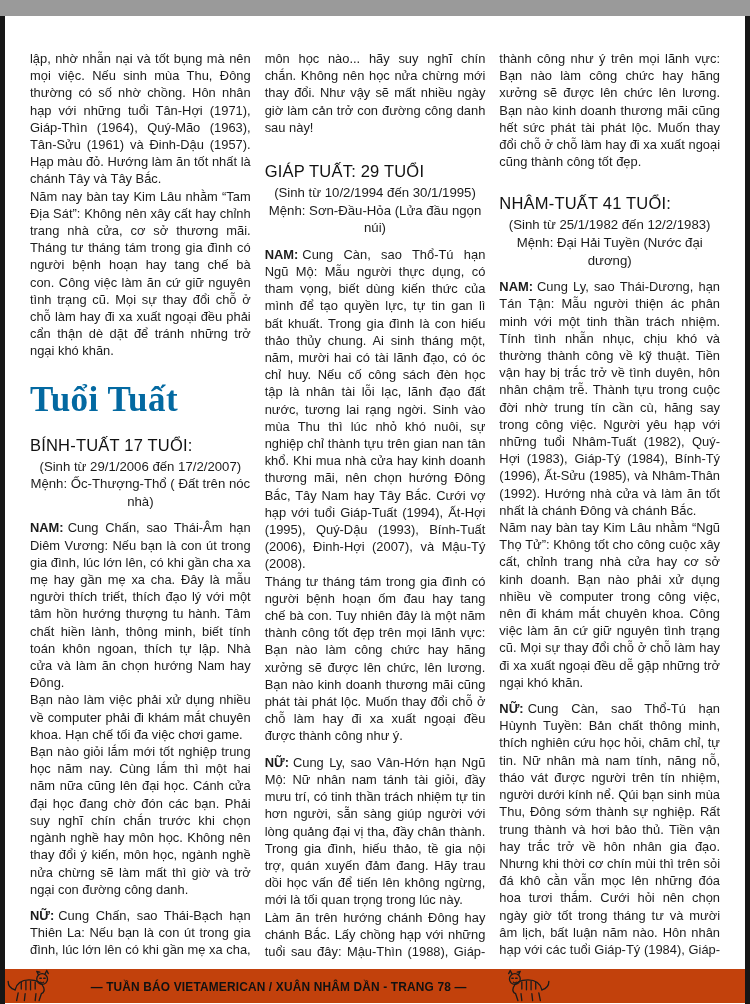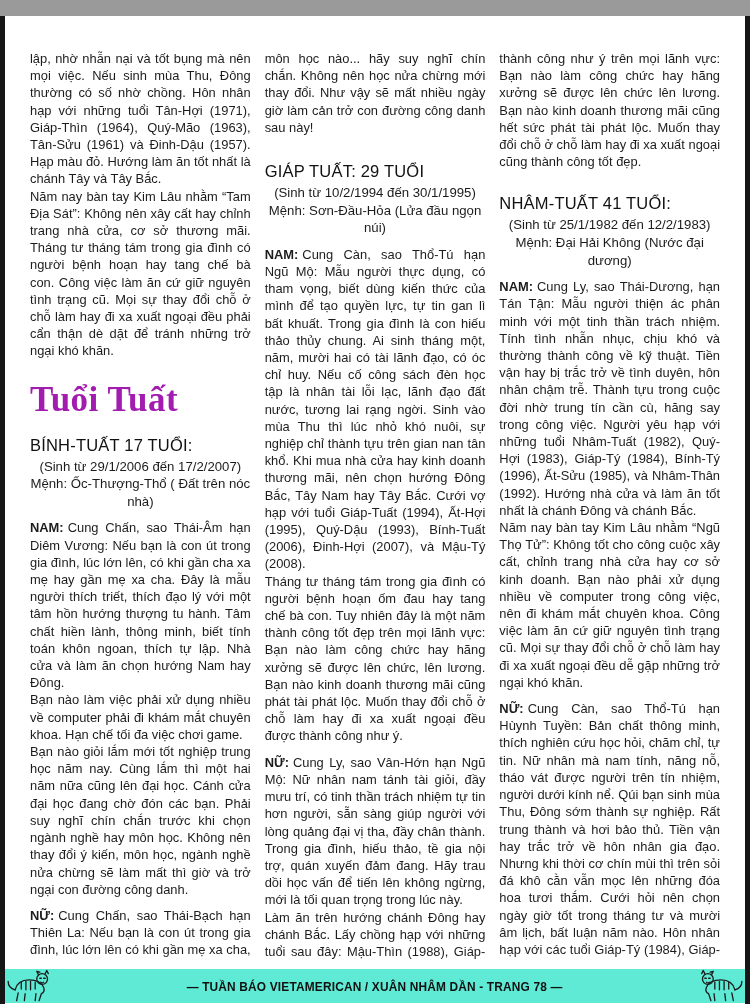--- a/index.html
+++ b/index.html
@@ -8,26 +8,26 @@
     width:750px; height:1004px; margin:16px auto; background:#fff; position:relative; overflow:hidden;
     border-left:5px solid #161616; border-right:5px solid #161616; border-bottom:7px solid #161616;
     font-family:"Liberation Sans","DejaVu Sans",sans-serif; color:#1c1c1c;
   }
   .columns { position:absolute; top:34px; left:25px; right:25px; height:910px; display:flex; gap:14px; overflow:hidden; }
   .col { flex:1; min-width:0; }
   .para { font-size:12.9px; line-height:17.2px; text-align:justify; text-justify:inter-word; }
   .para.gap { margin-top:9px; }
   .page-title {
     font-family:"Liberation Serif","DejaVu Serif",serif; font-weight:700; font-size:35px;
-    letter-spacing:.5px; color:#a21caf; margin:20px 0 10px;
+    letter-spacing:.5px; color:#0369a1; margin:20px 0 10px;
   }
   .age-heading { font-size:16.5px; font-weight:400; letter-spacing:.2px; margin:16px 0 3px; color:#111; }
   .meta { font-size:13.2px; line-height:17.6px; text-align:center; }
   .lead { margin-right:4px; font-weight:700; }
-  .footer { position:absolute; left:0; right:0; bottom:10px; display:flex; align-items:center; justify-content:space-between; gap:12px; background:#5eead4; }
+  .footer { position:absolute; left:0; right:0; bottom:10px; display:flex; align-items:center; justify-content:flex-start; gap:12px; background:#c2410c; }
   .footer-text { font-weight:700; font-size:13.5px; letter-spacing:.2px; white-space:nowrap; transform:scaleX(.88); transform-origin:center; color:#111; }
   .tiger { width:48px; height:34px; }
   .tiger.flip { transform:scaleX(-1); }
 </style>
 </head>
 <body>
 
 <div class="page">
 
   <div class="columns">
@@ -61,21 +61,21 @@
       <p class="para gap"><b class="lead">NỮ:</b><span>Cung Ly, sao Vân-Hớn hạn Ngũ Mộ: Nữ nhân nam tánh tài giỏi, đầy mưu trí, có tinh thần trách nhiệm tự tin hơn người, sẵn sàng giúp người với lòng quảng đại vị tha, đầy chân thành. Trong gia đình, hiếu thảo, tề gia nội trợ, quán xuyến đảm đang. Hãy trau dồi học vấn để tiến lên không ngừng, mới là tối quan trọng trong lúc này.</span></p>
       <p class="para">Làm ăn trên hướng chánh Đông hay chánh Bắc. Lấy chồng hạp với những tuổi sau đây: Mậu-Thìn (1988), Giáp-Tuất (1994), Đinh-Mão (1987), Mậu-Dần (1998), Đinh-Sửu (1997), Nhâm-Tuất (1982). Bất luận năm nào, khi cưới hỏi phải chọn ngày giờ tốt trong tháng tư và tháng mười.</p>
 
     </div>
 
     <div class="col">
       <p class="para">thành công như ý trên mọi lãnh vực: Bạn nào làm công chức hay hãng xưởng sẽ được lên chức lên lương. Bạn nào kinh doanh thương mãi cũng hết sức phát tài phát lộc. Muốn thay đổi chỗ ở chỗ làm hay đi xa xuất ngoại cũng thành công tốt đẹp.</p>
 
       <h2 class="age-heading" style="margin-top:24px">NHÂM-TUẤT 41 TUỔI:</h2>
       <p class="meta">(Sinh từ 25/1/1982 đến 12/2/1983)</p>
-      <p class="meta">Mệnh: Đại Hải Không (Nước đại dương)</p>
+      <p class="meta">Mệnh: Đại Hải Tuyền (Nước đại dương)</p>
 
       <p class="para gap"><b class="lead">NAM:</b><span>Cung Ly, sao Thái-Dương, hạn Tán Tận: Mẫu người thiện ác phân minh với một tinh thần trách nhiệm. Tính tình nhẫn nhục, chịu khó và thường thành công về kỹ thuật. Tiền vận hay bị trắc trở về tình duyên, hôn nhân chậm trễ. Thành tựu trong cuộc đời nhờ trung tín cần cù, hăng say trong công việc. Người yêu hạp với những tuổi Nhâm-Tuất (1982), Quý-Hợi (1983), Giáp-Tý (1984), Bính-Tý (1996), Ất-Sửu (1985), và Nhâm-Thân (1992). Hướng nhà cửa và làm ăn tốt nhất là chánh Đông và chánh Bắc.</span></p>
       <p class="para">Năm nay bàn tay Kim Lâu nhằm “Ngũ Thọ Tử”: Không tốt cho công cuộc xây cất, chỉnh trang nhà cửa hay cơ sở kinh doanh. Bạn nào phải xử dụng nhiều về computer trong công việc, nên đi khám mắt chuyên khoa. Công việc làm ăn cứ giữ nguyên tình trạng cũ. Mọi sự thay đổi chỗ ở chỗ làm hay đi xa xuất ngoại đều dễ gặp những trở ngại khó khăn.</p>
       <p class="para gap"><b class="lead">NỮ:</b><span>Cung Càn, sao Thổ-Tú hạn Hùynh Tuyền: Bản chất thông minh, thích nghiên cứu học hỏi, chăm chỉ, tự tin. Nữ nhân mà nam tính, năng nỗ, tháo vát được người trên tín nhiệm, người dưới kính nể. Qúi bạn sinh mùa Thu, Đông sớm thành sự nghiệp. Rất trung thành và hơi bảo thủ. Tiền vận hay trắc trở về hôn nhân gia đạo. Nhưng khi thời cơ chín mùi thì trên sỏi đá khô cằn vẫn mọc lên những đóa hoa tươi thắm. Cưới hỏi nên chọn ngày giờ tốt trong  tháng tư và mười âm lịch, bất luận năm nào. Hôn nhân hạp với các tuổi Giáp-Tý (1984), Giáp-Dần (1974), Nhâm-Tý (1972), Đinh-Tỵ (1977) và Nhâm-Tuất (1982). Hướng làm ăn tốt nhất là Đông Bắc, Tây Nam và Tây Bắc.</span></p>
 
     </div>
 
   </div>
 
   <div class="footer">

